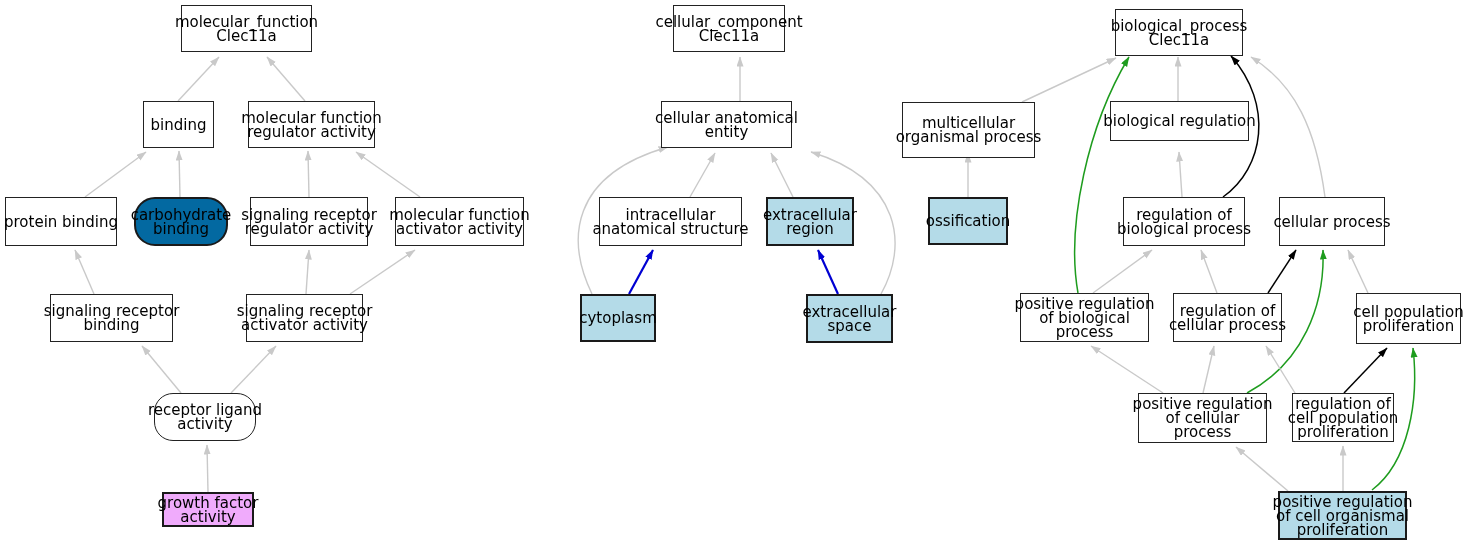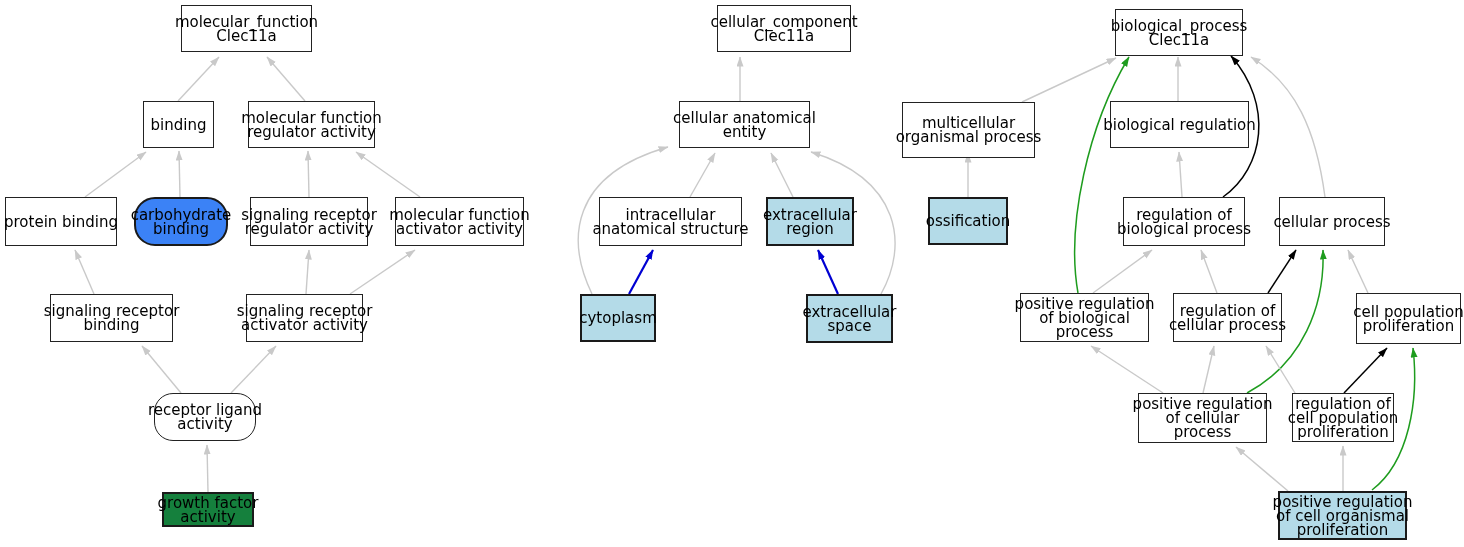--- a/index.html
+++ b/index.html
@@ -87,21 +87,21 @@
       <div class="node" style="left: 143px; top: 101px; width: 71px; height: 47px;">
         <div class="ln">binding</div>
       </div>
       <div class="node" style="left: 248px; top: 101px; width: 127px; height: 47px;">
         <div class="ln">molecular function</div>
         <div class="ln">regulator activity</div>
       </div>
       <div class="node" style="left: 5px; top: 197px; width: 112px; height: 49px;">
         <div class="ln">protein binding</div>
       </div>
-      <div class="node hl" style="left: 134px; top: 197px; width: 94px; height: 49px; background: #3b82f6; border-radius: 21px;">
+      <div class="node hl" style="left: 134px; top: 197px; width: 94px; height: 49px; background: #0369a1; border-radius: 21px;">
         <div class="ln">carbohydrate</div>
         <div class="ln">binding</div>
       </div>
       <div class="node" style="left: 250px; top: 197px; width: 118px; height: 49px;">
         <div class="ln">signaling receptor</div>
         <div class="ln">regulator activity</div>
       </div>
       <div class="node" style="left: 395px; top: 197px; width: 129px; height: 49px;">
         <div class="ln">molecular function</div>
         <div class="ln">activator activity</div>
@@ -111,29 +111,29 @@
         <div class="ln">binding</div>
       </div>
       <div class="node" style="left: 246px; top: 294px; width: 117px; height: 48px;">
         <div class="ln">signaling receptor</div>
         <div class="ln">activator activity</div>
       </div>
       <div class="node" style="left: 154px; top: 393px; width: 102px; height: 48px; border-radius: 19px;">
         <div class="ln">receptor ligand</div>
         <div class="ln">activity</div>
       </div>
-      <div class="node hl" style="left: 162px; top: 492px; width: 92px; height: 35px; background: #15803d;">
+      <div class="node hl" style="left: 162px; top: 492px; width: 92px; height: 35px; background: #f0abfc;">
         <div class="ln">growth factor</div>
         <div class="ln">activity</div>
       </div>
-      <div class="node" style="left: 673px; top: 5px; width: 134px; height: 47px; margin-left: 44px;">
+      <div class="node" style="left: 673px; top: 5px; width: 112px; height: 47px;">
         <div class="ln">cellular_component</div>
         <div class="ln">Clec11a</div>
       </div>
-      <div class="node" style="left: 679px; top: 101px; width: 131px; height: 47px; text-align: right;">
+      <div class="node" style="left: 661px; top: 101px; width: 131px; height: 47px; text-align: right;">
         <div class="ln">cellular anatomical</div>
         <div class="ln">entity</div>
       </div>
       <div class="node" style="left: 599px; top: 197px; width: 143px; height: 49px; text-align: center;">
         <div class="ln">intracellular</div>
         <div class="ln">anatomical structure</div>
       </div>
       <div class="node hl" style="left: 766px; top: 197px; width: 88px; height: 49px; background: rgb(180, 219, 232);">
         <div class="ln">extracellular</div>
         <div class="ln">region</div>
@@ -146,21 +146,21 @@
         <div class="ln">space</div>
       </div>
       <div class="node" style="left: 1115px; top: 9px; width: 128px; height: 47px;">
         <div class="ln">biological_process</div>
         <div class="ln">Clec11a</div>
       </div>
       <div class="node" style="left: 902px; top: 102px; width: 133px; height: 56px;">
         <div class="ln">multicellular</div>
         <div class="ln">organismal process</div>
       </div>
-      <div class="node" style="left: 1110px; top: 101px; width: 139px; height: 47px;">
+      <div class="node" style="left: 1110px; top: 101px; width: 139px; height: 40px;">
         <div class="ln">biological regulation</div>
       </div>
       <div class="node hl" style="left: 928px; top: 197px; width: 80px; height: 48px; background: rgb(180, 219, 232);">
         <div class="ln">ossification</div>
       </div>
       <div class="node" style="left: 1123px; top: 197px; width: 122px; height: 49px;">
         <div class="ln">regulation of</div>
         <div class="ln">biological process</div>
       </div>
       <div class="node" style="left: 1279px; top: 197px; width: 106px; height: 49px;">

